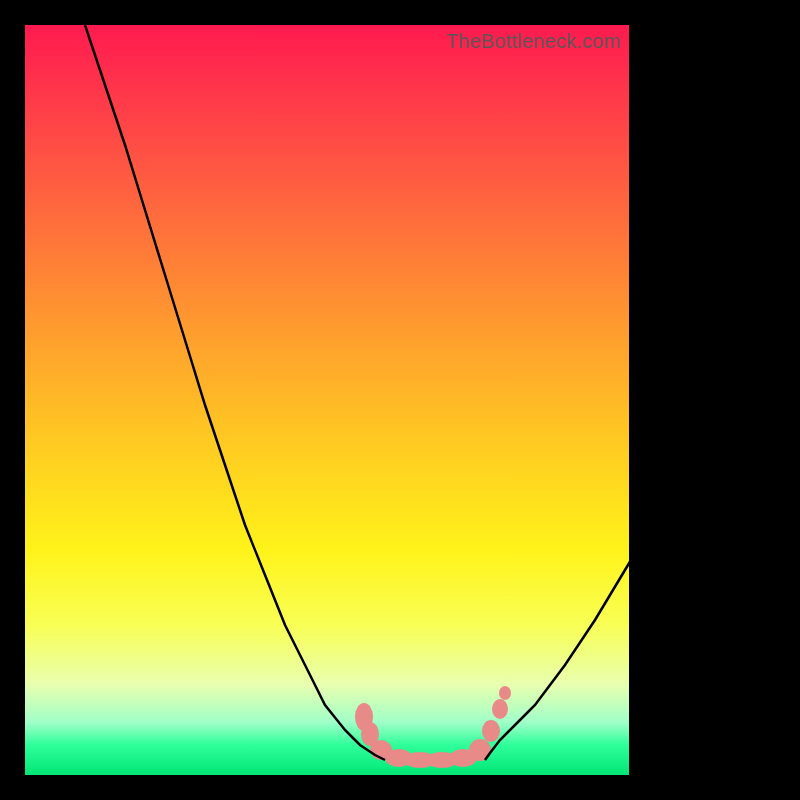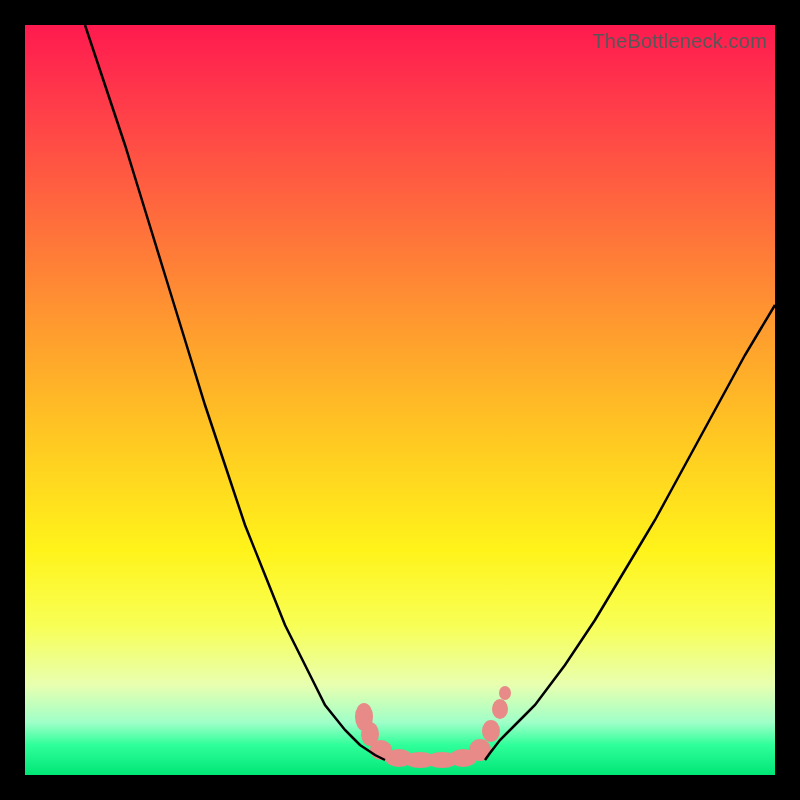--- a/index.html
+++ b/index.html
@@ -8,21 +8,21 @@
     width: 800px;
     height: 800px;
     background: #000;
     overflow: hidden;
     font-family: Arial, Helvetica, sans-serif;
   }
   .frame {
     position: absolute;
     left: 25px;
     top: 25px;
-    width: 750px;
+    width: 604px;
     height: 750px;
     background: linear-gradient(to bottom,
       #ff1a4f 0%,
       #ff3a4a 10%,
       #ff6a3d 25%,
       #ff9a2f 40%,
       #ffc822 55%,
       #fff31a 70%,
       #f8ff55 80%,
       #e8ffb0 88%,

